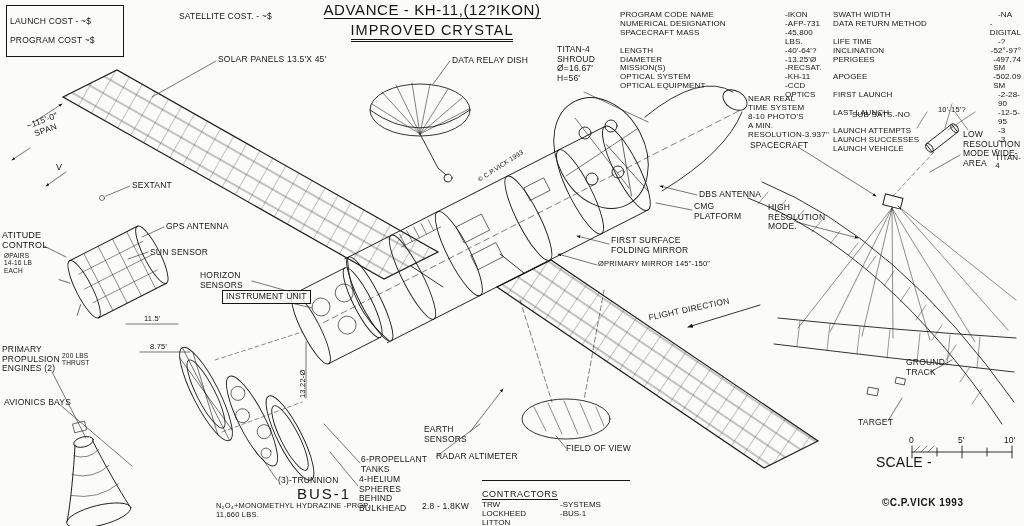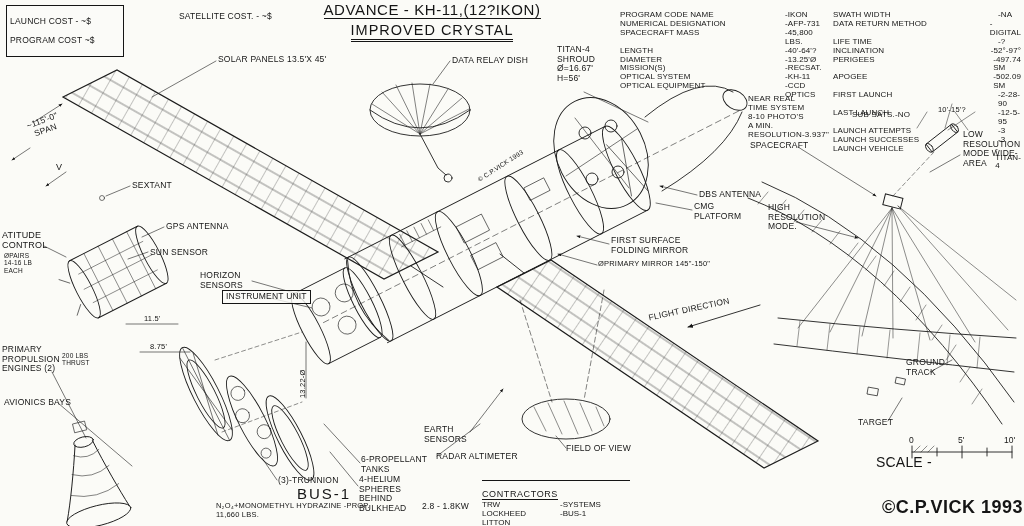--- a/index.html
+++ b/index.html
@@ -17,21 +17,21 @@
   .spec-block{position:absolute;z-index:2;}
   .spec-row{display:flex;font-size:8px;line-height:8.9px;letter-spacing:.1px;gap:43px;}
   .spec-label{width:122px;}
   .spec-value{flex:1;}
   .contract{position:absolute;z-index:2;left:482px;top:480px;width:148px;border-top:1px solid #151515;padding-top:2px;}
   .contract .hd{font-size:9px;letter-spacing:.6px;border-bottom:1px solid #151515;display:inline-block;margin-bottom:1px;}
   .c-row{display:flex;font-size:8px;line-height:8.8px;}
   .c-name{width:78px;}
   .c-val{flex:1;}
   .big{font-size:15px;letter-spacing:2px;}
-  .cpy{font-size:18px;font-weight:700;letter-spacing:.5px;}
+  .cpy{font-size:10px;font-weight:700;letter-spacing:.5px;}
   .tick{position:absolute;z-index:2;font-size:8.5px;}
 </style>
 </head>
 <body>
 
 <div class="stage">
 
   <svg class="art" width="1024" height="526" viewBox="0 0 1024 526">
     <defs>
       <marker id="ah" markerWidth="7" markerHeight="6" refX="5.5" refY="2.5" orient="auto">

